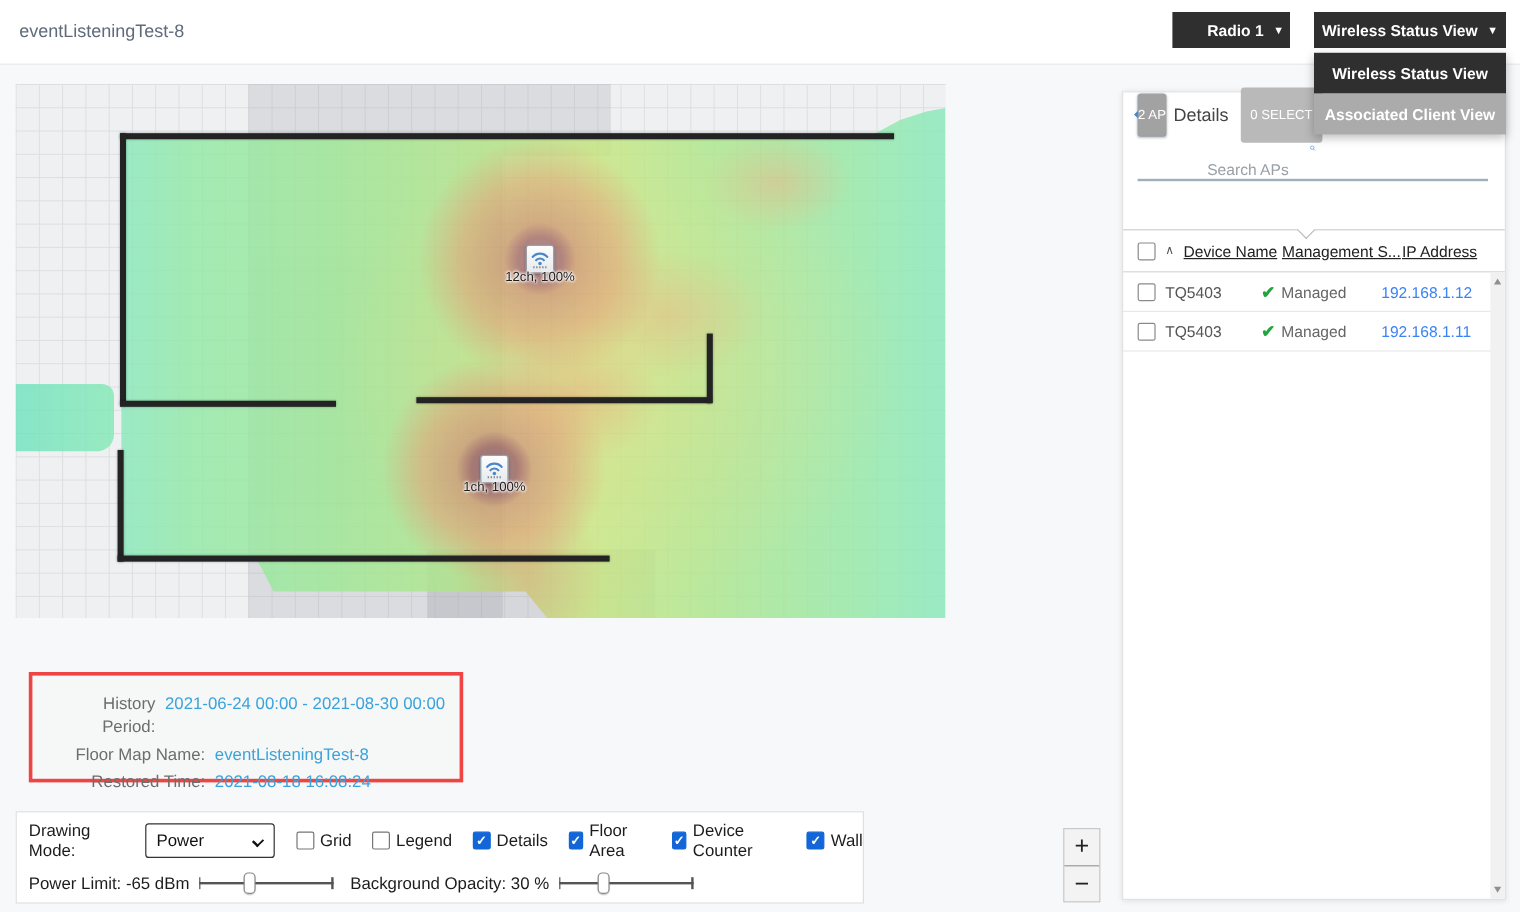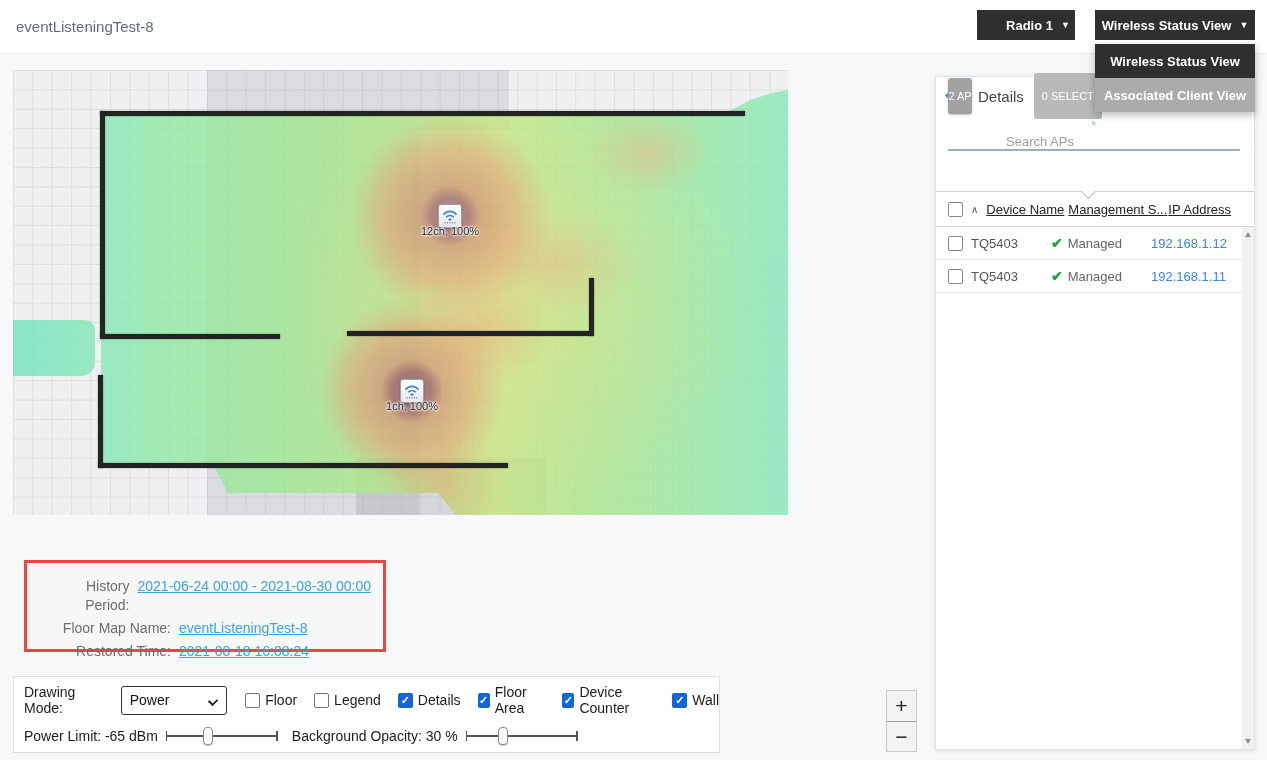--- a/index.html
+++ b/index.html
@@ -64,21 +64,21 @@
   .legend-bar { position:absolute; left:0; top:0; width:15px; height:160px;
     background:linear-gradient(#6e2a22 0%,#a93226 6%,#cc4a2c 12%,#e3703f 20%,#eda05d 28%,#f2c96c 36%,#e2e377 44%,#abe578 52%,#7ce18c 58%,#55dcab 66%,#46cfd0 74%,#55a8dd 82%,#5f74c8 90%,#514a78 96%,#3c3148 100%); }
   .legend-ticks { position:absolute; left:22px; top:2px; display:flex; flex-direction:column; gap:3.2px; }
   .legend-ticks span { font-size:13px; color:#111; line-height:14.2px; }
 
   
   .history { position:absolute; left:13px; top:560px; width:362px; height:92px; background:#f6f7f7;
              border:3px solid #ef4444; padding:14px 12px 0 12px;margin-left:11px; }
   .h-row { display:flex; margin-bottom:4px; font-size:14px; line-height:19px; }
   .h-label { width:140px; text-align:right; color:#6d6d6d; padding-right:8px; }
-  .h-link { color:#3ba3dc; text-decoration:underline; cursor:pointer; white-space:nowrap; }
+  .h-link { color:#3ba3dc; cursor:pointer; white-space:nowrap; }
 
   
   .controls { position:absolute; left:13px; top:676px; width:707px; height:77px; background:#fff; border:1px solid #e0e0e0; }
   .ctl-row1 { position:absolute; left:10px; top:8px; height:30px; display:flex; align-items:center; gap:10px; font-size:14px; color:#1c1c1c; }
   .select { position:relative; width:114px; height:29px; border:1px solid #333; border-radius:3px; background:#fff;
             display:flex; align-items:center; padding:0 8px; font-size:14px; color:#111; cursor:pointer; }
   .select .chev { position:absolute; right:9px; top:10px; width:8px; height:8px; border-left:2px solid #111; border-bottom:2px solid #111; transform:rotate(-45deg) scale(1,.8); }
   .cks { display:flex; align-items:center; gap:17px; margin-left:8px; }
   .ck { display:flex; align-items:center; gap:5px; cursor:pointer; }
   .box { width:15px; height:15px; border:1px solid #767676; border-radius:2px; background:#fff; display:flex; align-items:center; justify-content:center; }
@@ -211,21 +211,21 @@
   <div class="controls">
     <div class="ctl-row1">
       <span>Drawing Mode:</span>
       <div class="select">
         <span>Power</span>
         <span class="chev"></span>
       </div>
       <div class="cks">
         <span class="ck">
           <span class="box"></span>
-          <span>Floor</span>
+          <span>Grid</span>
         </span>
         <span class="ck">
           <span class="box"></span>
           <span>Legend</span>
         </span>
         <span class="ck">
           <span class="box on">✓</span>
           <span>Details</span>
         </span>
         <span class="ck">

